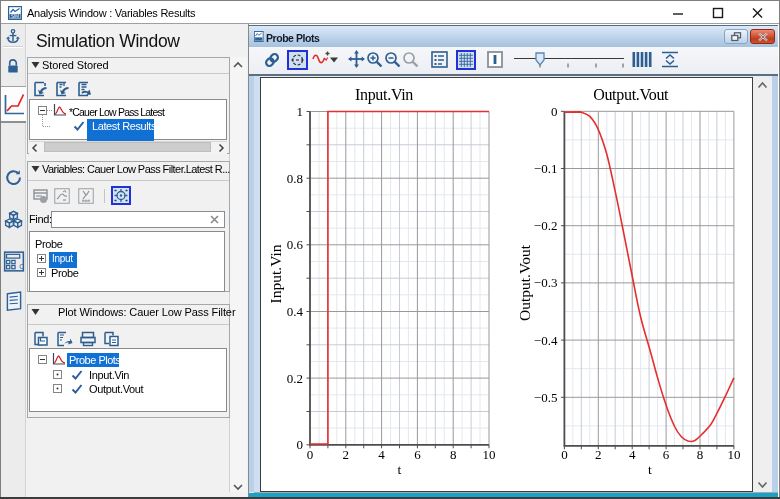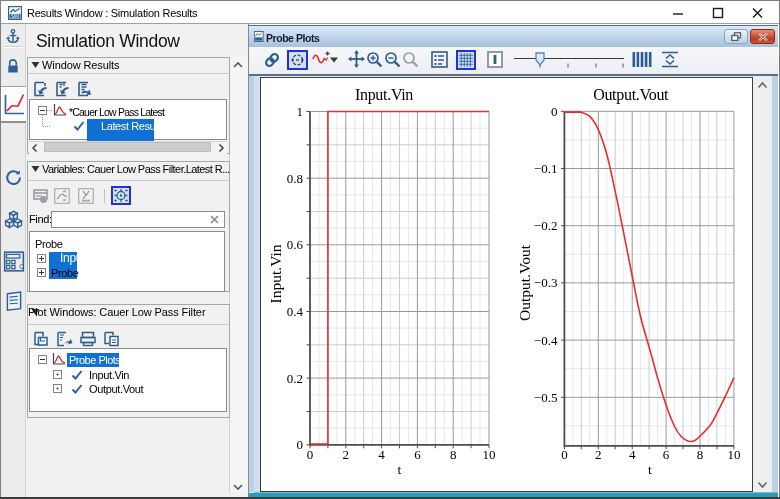--- a/index.html
+++ b/index.html
@@ -10,21 +10,21 @@
 <body>
 
 <div class="abs" style="left:0;top:0;width:780px;height:499px;border:1px solid #7e7e7e;box-sizing:border-box;"></div>
 <div class="abs" style="left:1px;top:1px;width:778px;height:23px;background:#ffffff;border-bottom:1px solid #9aa0a6;box-sizing:border-box;"></div>
 <svg class="abs" style="left:8px;top:6px" width="14" height="14" viewBox="0 0 14 14">
 <rect x="0.5" y="0.5" width="13" height="13" fill="#ffffff" stroke="#2d6399" stroke-width="1.4"></rect>
 <polyline points="2.5,6.5 5,3.5 7,5.5 11.5,2.5" fill="none" stroke="#2d6399" stroke-width="1.2"></polyline>
 <rect x="1.5" y="8" width="11" height="4.5" fill="#2d6399"></rect>
 <text x="7" y="12" font-size="4.5" fill="#fff" text-anchor="middle" font-family="Liberation Sans">SIM</text>
 </svg>
-<div class="abs txt" style="left:27px;top:7px;font-size:11px;letter-spacing:-0.25px;color:#000;">Results Window : Simulation Results</div>
+<div class="abs txt" style="left:27px;top:7px;font-size:11px;letter-spacing:-0.25px;color:#000;">Analysis Window : Variables Results</div>
 <svg class="abs" style="left:670px;top:6px" width="100" height="14" viewBox="0 0 100 14">
 <line x1="3" y1="8" x2="13" y2="8" stroke="#1a1a1a" stroke-width="1.4"></line>
 <rect x="43.5" y="2.5" width="9" height="9" fill="none" stroke="#1a1a1a" stroke-width="1.4"></rect>
 <line x1="83" y1="2.5" x2="92" y2="11.5" stroke="#1a1a1a" stroke-width="1.4"></line>
 <line x1="92" y1="2.5" x2="83" y2="11.5" stroke="#1a1a1a" stroke-width="1.4"></line>
 </svg>
 <div class="abs" style="left:1px;top:24px;width:25px;height:474px;background:#ececec;border-right:1px solid #d4d4d4;box-sizing:border-box;"></div>
 <svg class="abs" style="left:5px;top:28px" width="16" height="16" viewBox="0 0 19 19">
 <circle cx="9.5" cy="4" r="2" fill="none" stroke="#2d6095" stroke-width="1.6"></circle>
 <line x1="9.5" y1="6" x2="9.5" y2="15.5" stroke="#2d6095" stroke-width="1.8"></line>
@@ -88,21 +88,21 @@
   </svg>
 <svg class="abs" style="left:231px;top:481px" width="14" height="12" viewBox="0 0 14 12">
     <path d="M3 4l4 4 4-4" fill="none" stroke="#555" stroke-width="1.6"></path>
   </svg>
 
 <div class="abs" style="left:27px;top:57px;width:203px;height:97px;border:1px solid #a2a8b0;box-sizing:border-box;background:#f1f1f1;"></div>
 <div class="abs" style="left:28px;top:58px;width:201px;height:16px;border-bottom:1px solid #c9c9c9;box-sizing:border-box;"></div>
 <svg class="abs" style="left:31px;top:61px" width="9" height="8" viewBox="0 0 9 8">
     <path d="M0.5 1h8L4.5 7z" fill="#333"></path>
   </svg>
-<div class="abs txt" style="left:42px;top:59px;font-size:11px;letter-spacing:-0.1px;color:#000;">Window Results</div>
+<div class="abs txt" style="left:42px;top:59px;font-size:11px;letter-spacing:-0.1px;color:#000;">Stored Stored</div>
 <svg class="abs" style="left:33px;top:81px" width="16" height="16" viewBox="0 0 16 16">
     <path d="M2 1.5h9M2 1.5v13h9" fill="none" stroke="#2d5e92" stroke-width="1.6"></path>
     <path d="M12 2v3" stroke="#2d5e92" stroke-width="1.6"></path>
     <path d="M13.5 6C11 6 8 7.5 7 10l-2-1.5 1.5 5 4.5-1.5-2-1c1-2 2.5-3 4.5-3z" fill="#2d5e92"></path>
   </svg>
 <svg class="abs" style="left:55px;top:81px" width="16" height="16" viewBox="0 0 16 16">
     <path d="M2 1.5h9M2 1.5v13h9" fill="none" stroke="#2d5e92" stroke-width="1.6"></path>
     <path d="M4.5 3.5h3M4.5 6h2M9 2v3" stroke="#2d5e92" stroke-width="1.3"></path>
     <path d="M13.5 6C11 6 8 7.5 7 10l-2-1.5 1.5 5 4.5-1.5-2-1c1-2 2.5-3 4.5-3z" fill="#2d5e92"></path>
   </svg>
@@ -120,21 +120,21 @@
     <polyline points="2.5,1 2.5,12 14,12" fill="none" stroke="#3a4a5a" stroke-width="1.2"></polyline>
     <path d="M3 11c2 0 3-7 4.5-7s2.5 7 6.5 7" fill="none" stroke="#d82222" stroke-width="1.3"></path>
   </svg>
 <div class="abs txt" style="left:69px;top:106px;font-size:10.5px;letter-spacing:-0.8px;color:#000;">*Cauer Low Pass Latest</div>
 <div class="abs" style="left:47px;top:110px;width:5px;height:1px;background:repeating-linear-gradient(90deg,#999 0 1px,transparent 1px 2px);"></div>
 <div class="abs" style="left:42px;top:115px;width:1px;height:11px;background:repeating-linear-gradient(#999 0 1px,transparent 1px 2px);"></div>
 <div class="abs" style="left:43px;top:126px;width:8px;height:1px;background:repeating-linear-gradient(90deg,#999 0 1px,transparent 1px 2px);"></div>
 <svg class="abs" style="left:73px;top:120px" width="12" height="12" viewBox="0 0 12 12">
     <path d="M1.5 6.5L4.5 9.5 10.5 2" fill="none" stroke="#2d5f9e" stroke-width="2"></path>
   </svg>
-<div class="abs txt" style="left:87px;top:119px;width:67px;height:28px;background:#1170d4;color:#fff;font-size:11px;letter-spacing:-0.4px;padding-left:14px;box-sizing:border-box;line-height:14px;">Latest Results</div>
+<div class="abs txt" style="left:87px;top:119px;width:67px;height:28px;background:#1170d4;color:#fff;font-size:11px;letter-spacing:-0.4px;padding-left:5px;box-sizing:border-box;line-height:14px;">Latest Results</div>
 <div class="abs" style="left:29px;top:141px;width:198px;height:13px;background:#f3f3f3;border-top:1px solid #d8d8d8;box-sizing:border-box;"></div>
 <svg class="abs" style="left:30px;top:143px" width="10" height="10" viewBox="0 0 10 10">
     <path d="M6.5 1.5L3 5l3.5 3.5" fill="none" stroke="#444" stroke-width="1.5"></path>
   </svg>
 <svg class="abs" style="left:216px;top:143px" width="10" height="10" viewBox="0 0 10 10">
     <path d="M3.5 1.5L7 5 3.5 8.5" fill="none" stroke="#444" stroke-width="1.5"></path>
   </svg>
 <div class="abs" style="left:44px;top:142px;width:167px;height:10px;background:#cdcdcd;border:1px solid #bdbdbd;box-sizing:border-box;"></div>
 <div class="abs" style="left:27px;top:161px;width:203px;height:131px;border:1px solid #a2a8b0;box-sizing:border-box;background:#f1f1f1;"></div>
 <div class="abs" style="left:28px;top:162px;width:201px;height:19px;border-bottom:1px solid #c9c9c9;box-sizing:border-box;"></div>
@@ -172,33 +172,33 @@
 <svg class="abs" style="left:209px;top:214px" width="11" height="11" viewBox="0 0 11 11">
 <path d="M2 2l7 7M9 2l-7 7" stroke="#8a8a8a" stroke-width="1.6"></path>
   </svg>
 <div class="abs" style="left:29px;top:231px;width:196px;height:61px;background:#fff;border:1px solid #8a8a8a;box-sizing:border-box;"></div>
 <div class="abs txt" style="left:35px;top:238px;font-size:11px;color:#000;">Probe</div>
 <svg class="abs" style="left:37px;top:254px" width="9" height="9" viewBox="0 0 9 9">
     <rect x="0.5" y="0.5" width="8" height="8" fill="#fff" stroke="#848484"></rect>
     <line x1="2" y1="4.5" x2="7" y2="4.5" stroke="#333"></line>
     <line x1="4.5" y1="2" x2="4.5" y2="7" stroke="#333"></line>
   </svg>
-<div class="abs txt" style="left:49px;top:252px;width:28px;height:27px;background:#1170d4;color:#fff;font-size:12px;letter-spacing:-0.3px;padding-left:11px;box-sizing:border-box;line-height:13px;">Input</div>
+<div class="abs txt" style="left:49px;top:252px;width:28px;height:16px;background:#1170d4;color:#fff;font-size:10px;letter-spacing:-0.3px;padding-left:3px;box-sizing:border-box;line-height:13px;">Input</div>
 <svg class="abs" style="left:37px;top:268px" width="9" height="9" viewBox="0 0 9 9">
     <rect x="0.5" y="0.5" width="8" height="8" fill="#fff" stroke="#848484"></rect>
     <line x1="2" y1="4.5" x2="7" y2="4.5" stroke="#333"></line>
     <line x1="4.5" y1="2" x2="4.5" y2="7" stroke="#333"></line>
   </svg>
 <div class="abs txt" style="left:51px;top:267px;font-size:11px;color:#000;">Probe</div>
 <div class="abs" style="left:27px;top:304px;width:203px;height:114px;border:1px solid #a2a8b0;box-sizing:border-box;background:#f1f1f1;"></div>
 <div class="abs" style="left:28px;top:305px;width:201px;height:20px;border-bottom:1px solid #c9c9c9;box-sizing:border-box;"></div>
 <svg class="abs" style="left:31px;top:308px" width="9" height="8" viewBox="0 0 9 8">
     <path d="M0.5 1h8L4.5 7z" fill="#333"></path>
   </svg>
-<div class="abs txt" style="left:28px;top:306px;font-size:11px;letter-spacing:-0.1px;color:#000;">Plot Windows: Cauer Low Pass Filter</div>
+<div class="abs txt" style="left:58px;top:306px;font-size:11px;letter-spacing:-0.1px;color:#000;">Plot Windows: Cauer Low Pass Filter</div>
 <svg class="abs" style="left:33px;top:331px" width="16" height="16" viewBox="0 0 16 16">
 <path d="M2 1.5h8v4M2 1.5v12h8" fill="none" stroke="#2d5e92" stroke-width="1.5"></path>
 <rect x="5.5" y="6.5" width="8.5" height="7.5" fill="#fff" stroke="#2d5e92" stroke-width="1.5"></rect>
 <path d="M7.5 6.5v3.5h4.5" fill="none" stroke="#2d5e92" stroke-width="1.2"></path>
 </svg>
 <svg class="abs" style="left:56px;top:331px" width="17" height="16" viewBox="0 0 17 16">
 <path d="M2 1.5h8M2 1.5v13h6" fill="none" stroke="#2d5e92" stroke-width="1.5"></path>
 <path d="M4 4h4M4 6.5h3M4 9h2" stroke="#2d5e92" stroke-width="1.1"></path>
 <path d="M8 13C10 10.5 12 9.5 14 10l.5-2.5 2 4.5-4.5 1.5.8-1.8c-1.8-.3-3 .3-4.8 1.3z" fill="#2d5e92"></path>
 </svg>

